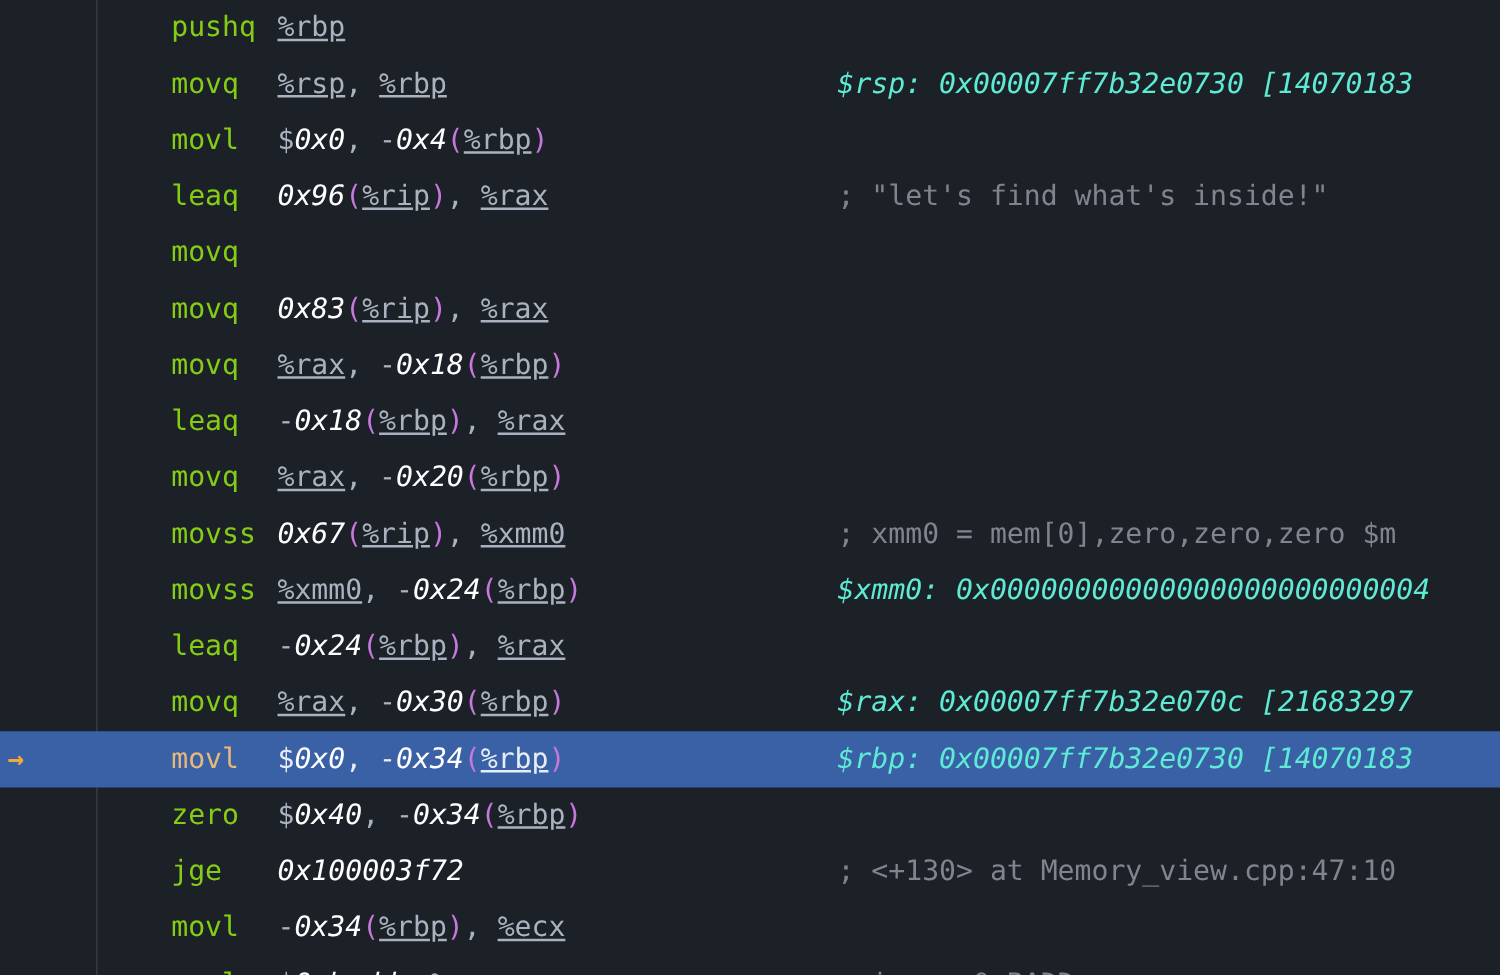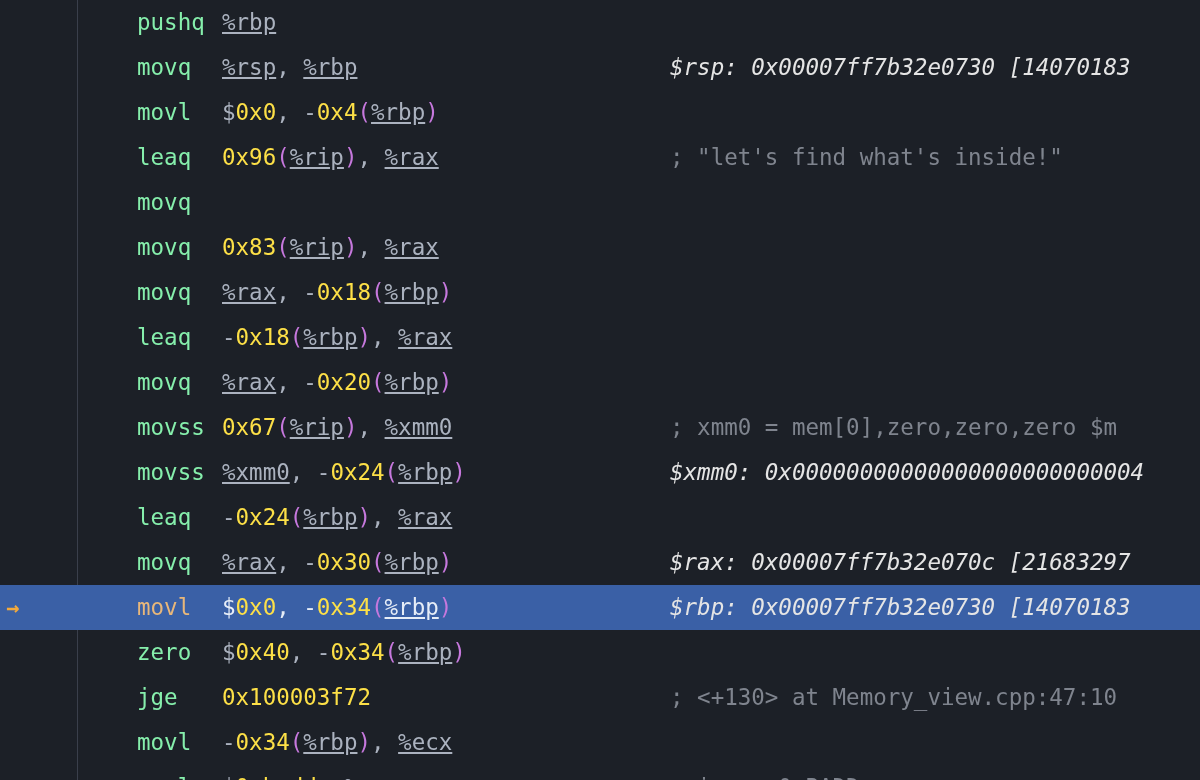--- a/index.html
+++ b/index.html
@@ -61,44 +61,44 @@
     letter-spacing: -3px;
     font-size: 22px;
   }
   .code {
     flex: 0 0 auto;
     display: flex;
     align-items: baseline;
     padding-left: 60px;
   }
   .mnemonic {
-    color: #86efac;
+    color: #84cc16;
     display: inline-block;
     width: 85px; 
   }
   .line.hl .mnemonic { color: #e8b77a; }
   .operands {
     display: inline-block;
   }
   .op-reg   { color: #abb2bf; text-decoration: underline; }
   .op-plain { color: #abb2bf; }
   .line.hl .op-reg, .line.hl .op-plain { color: #e6edf7; }
-  .op-num   { color: #fde047; }
+  .op-num   { color: #ffffff; font-style: italic; }
   .op-paren-open, .op-paren-close { color: #c678dd; }
   .annot-cell {
     position: absolute;
     left: 670px;
     top: 0;
     bottom: 0;
     display: flex;
     align-items: center;
     font-style: normal;
   }
   .annot-comment { color: #7f848e; }
-  .annot-reg     { color: #e5e5e5; font-style: italic; }
+  .annot-reg     { color: #5eead4; font-style: italic; }
 </style>
 </head>
 <body>
 
 <div class="viewport">
   <div class="ruler"></div>
   <div class="lines" id="lines">
       <div class="line">
         <div class="gutter"></div>
         <div class="code">

